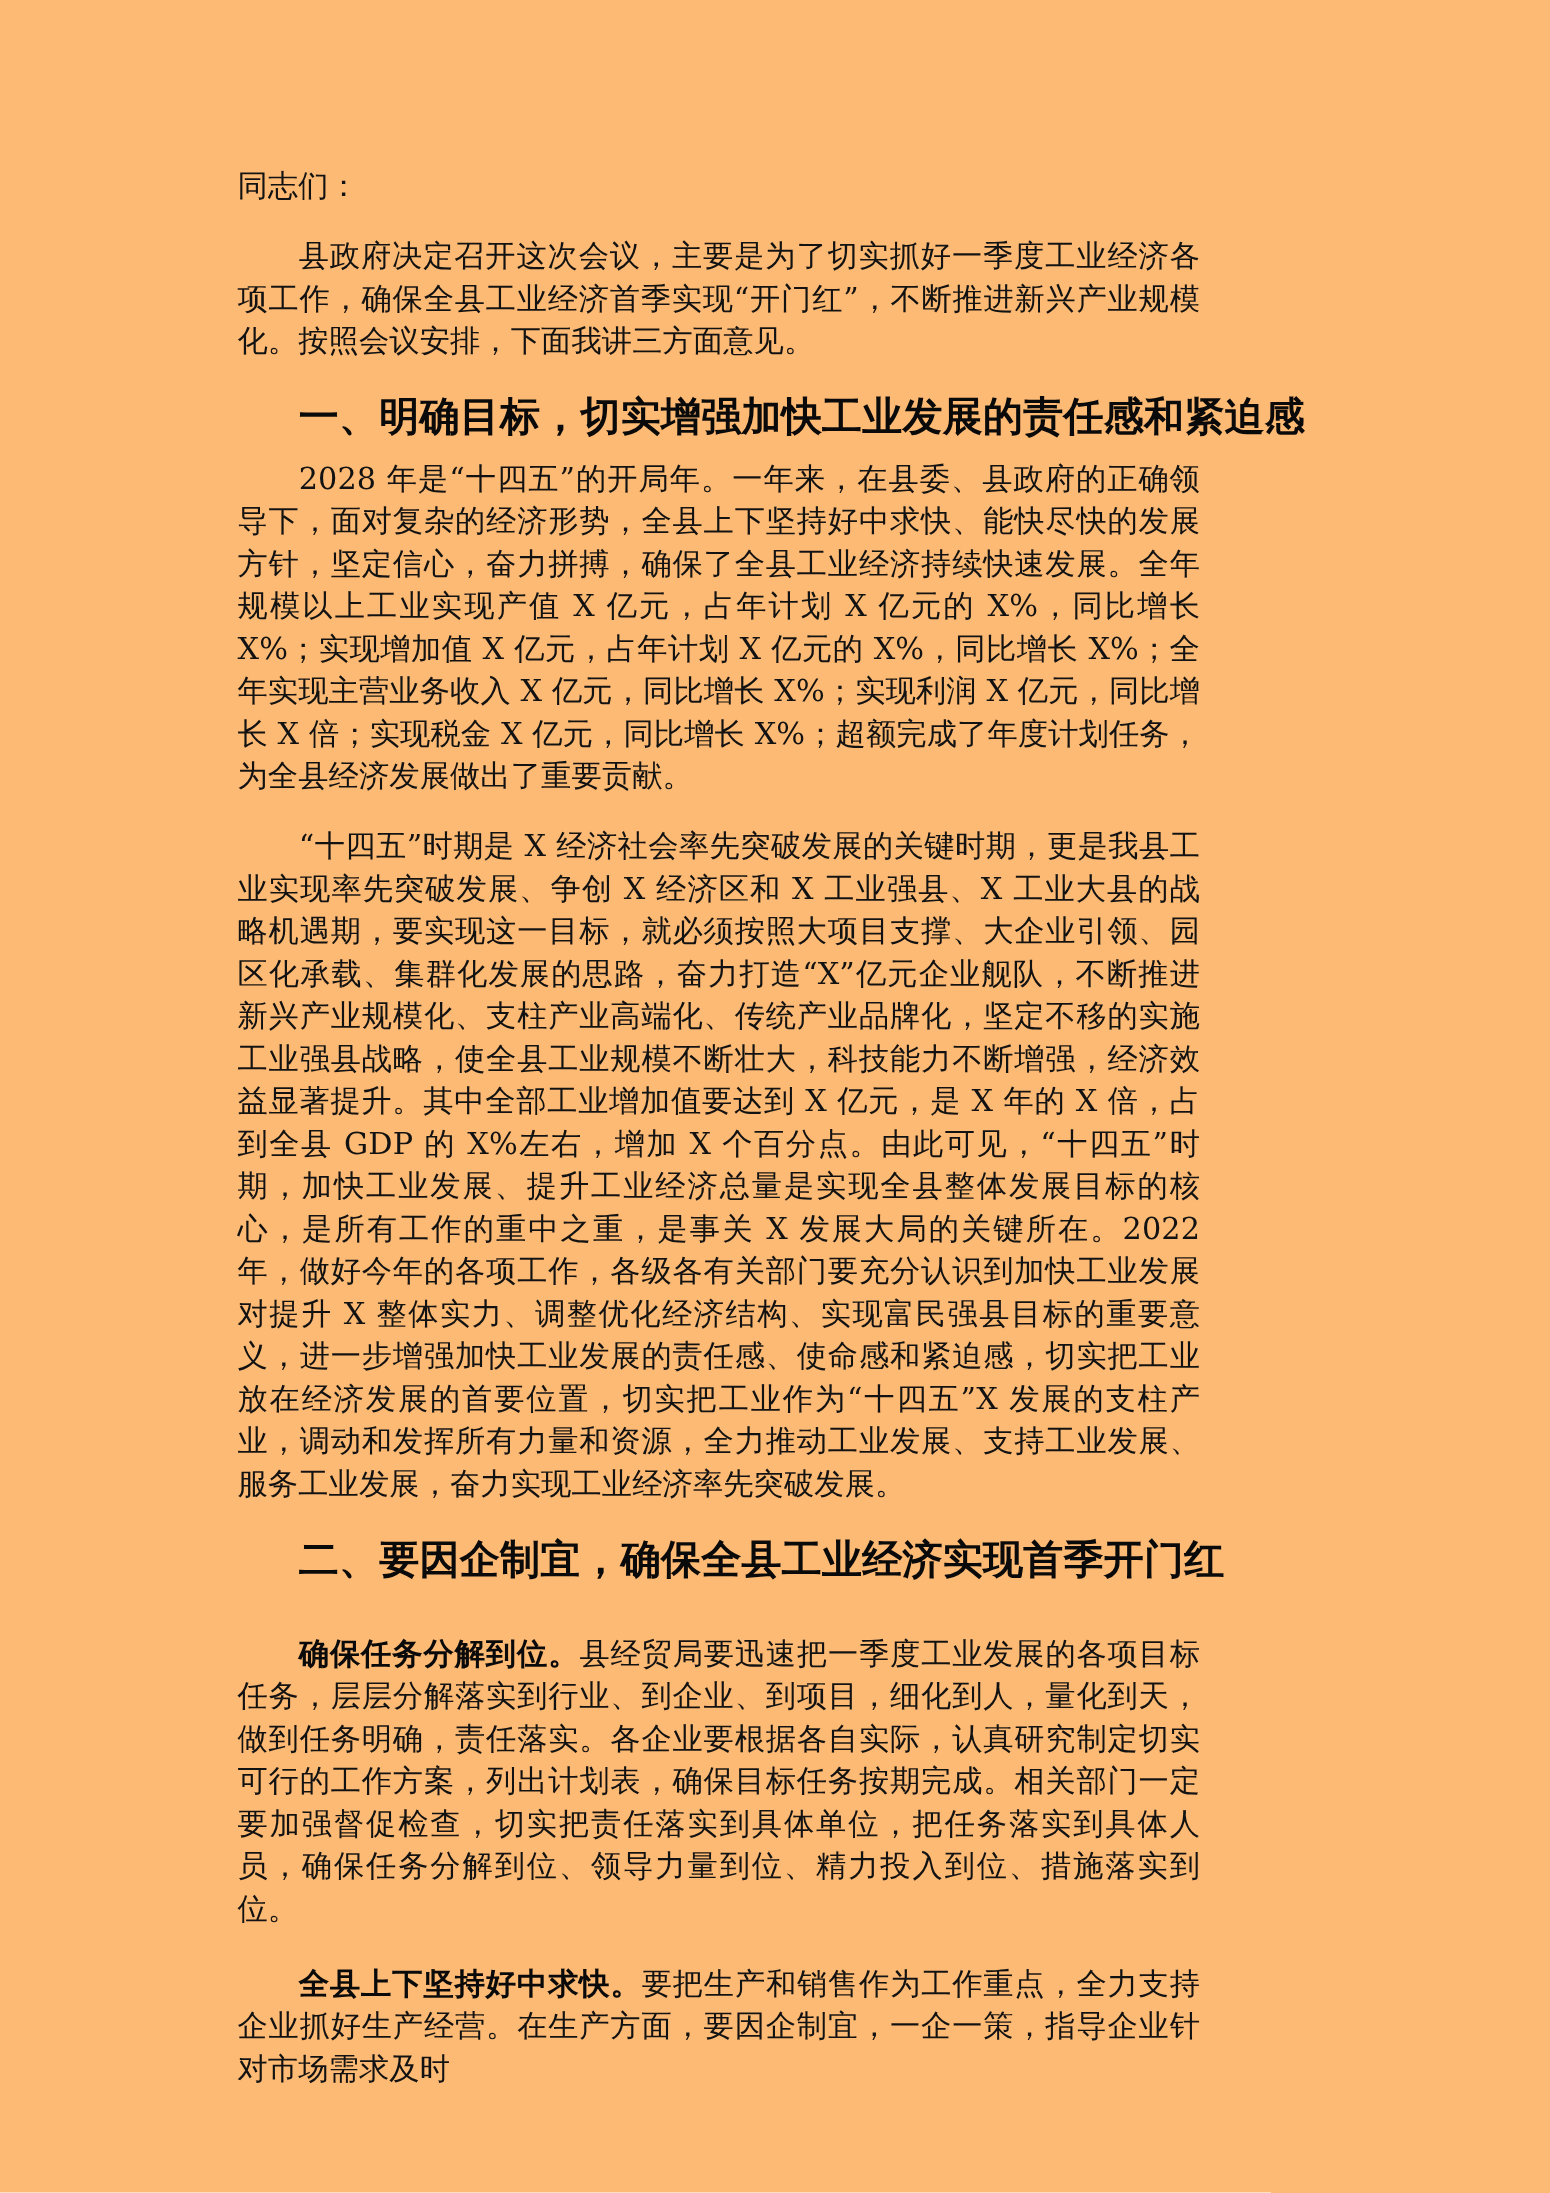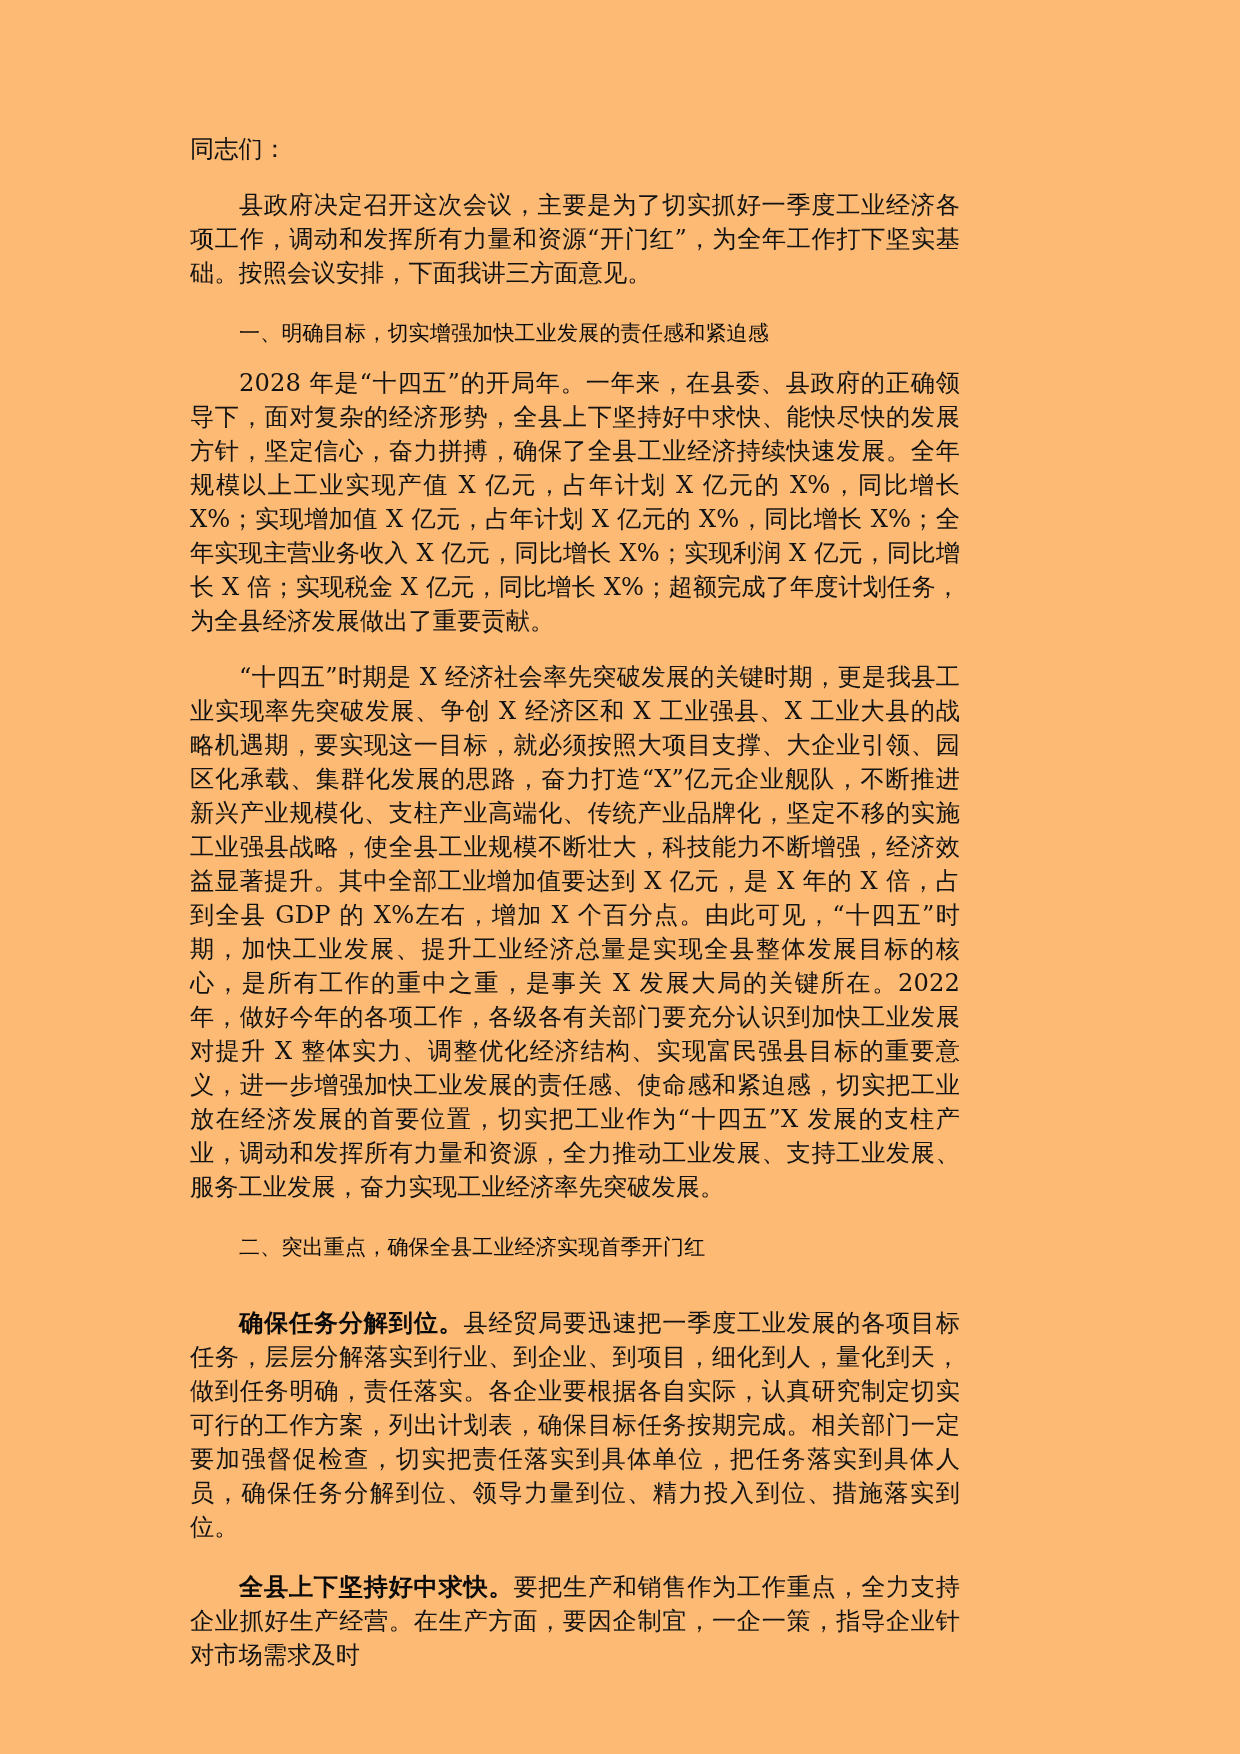--- a/index.html
+++ b/index.html
@@ -47,22 +47,22 @@
   .para.noindent { text-indent: 0; }
 
   
   .gap-sm  { height: 16px; }
   .gap-md  { height: 22px; }
   .gap-lg  { height: 26px; }
 
   
   .heading {
     font-family: "DejaVu Sans", "Liberation Sans", sans-serif;
-    font-weight: normal;
-    font-size: 21px;
+    font-weight: bold;
+    font-size: 32px;
     line-height: 34px;
     color: #0a0a0a;
     text-indent: 49px;
     letter-spacing: 0.2px;
     white-space: nowrap;
   }
 
   
   .lead {
     font-family: "DejaVu Sans", "Liberation Sans", sans-serif;
@@ -74,37 +74,37 @@
 </head>
 <body>
 
 <div id="page">
   <div id="doc-body">
 
     <div class="para noindent">同志们：</div>
 
     <div class="gap-md"></div>
 
-    <div class="para indent">县政府决定召开这次会议，主要是为了切实抓好一季度工业经济各项工作，调动和发挥所有力量和资源“开门红”，为全年工作打下坚实基础。按照会议安排，下面我讲三方面意见。</div>
+    <div class="para indent">县政府决定召开这次会议，主要是为了切实抓好一季度工业经济各项工作，确保全县工业经济首季实现“开门红”，不断推进新兴产业规模化。按照会议安排，下面我讲三方面意见。</div>
 
     <div class="gap-lg"></div>
 
     <div class="heading">一、明确目标，切实增强加快工业发展的责任感和紧迫感</div>
 
     <div class="gap-sm"></div>
 
     <div class="para indent">2028 年是“十四五”的开局年。一年来，在县委、县政府的正确领导下，面对复杂的经济形势，全县上下坚持好中求快、能快尽快的发展方针，坚定信心，奋力拼搏，确保了全县工业经济持续快速发展。全年规模以上工业实现产值 X 亿元，占年计划 X 亿元的 X%，同比增长 X%；实现增加值 X 亿元，占年计划 X 亿元的 X%，同比增长 X%；全年实现主营业务收入 X 亿元，同比增长 X%；实现利润 X 亿元，同比增长 X 倍；实现税金 X 亿元，同比增长 X%；超额完成了年度计划任务，为全县经济发展做出了重要贡献。</div>
 
     <div class="gap-md"></div>
 
     <div class="para indent">“十四五”时期是 X 经济社会率先突破发展的关键时期，更是我县工业实现率先突破发展、争创 X 经济区和 X 工业强县、X 工业大县的战略机遇期，要实现这一目标，就必须按照大项目支撑、大企业引领、园区化承载、集群化发展的思路，奋力打造“X”亿元企业舰队，不断推进新兴产业规模化、支柱产业高端化、传统产业品牌化，坚定不移的实施工业强县战略，使全县工业规模不断壮大，科技能力不断增强，经济效益显著提升。其中全部工业增加值要达到 X 亿元，是 X 年的 X 倍，占到全县 GDP 的 X%左右，增加 X 个百分点。由此可见，“十四五”时期，加快工业发展、提升工业经济总量是实现全县整体发展目标的核心，是所有工作的重中之重，是事关 X 发展大局的关键所在。2022 年，做好今年的各项工作，各级各有关部门要充分认识到加快工业发展对提升 X 整体实力、调整优化经济结构、实现富民强县目标的重要意义，进一步增强加快工业发展的责任感、使命感和紧迫感，切实把工业放在经济发展的首要位置，切实把工业作为“十四五”X 发展的支柱产业，调动和发挥所有力量和资源，全力推动工业发展、支持工业发展、服务工业发展，奋力实现工业经济率先突破发展。</div>
 
     <div class="gap-lg"></div>
 
-    <div class="heading">二、突出重点，确保全县工业经济实现首季开门红</div>
+    <div class="heading">二、要因企制宜，确保全县工业经济实现首季开门红</div>
 
     <div class="gap-sm"></div>
 
 
     <div class="gap-lg"></div>
 
     <div class="para indent">
       <span class="lead">确保任务分解到位。</span><span>县经贸局要迅速把一季度工业发展的各项目标任务，层层分解落实到行业、到企业、到项目，细化到人，量化到天，做到任务明确，责任落实。各企业要根据各自实际，认真研究制定切实可行的工作方案，列出计划表，确保目标任务按期完成。相关部门一定要加强督促检查，切实把责任落实到具体单位，把任务落实到具体人员，确保任务分解到位、领导力量到位、精力投入到位、措施落实到位。</span>
     </div>
 

